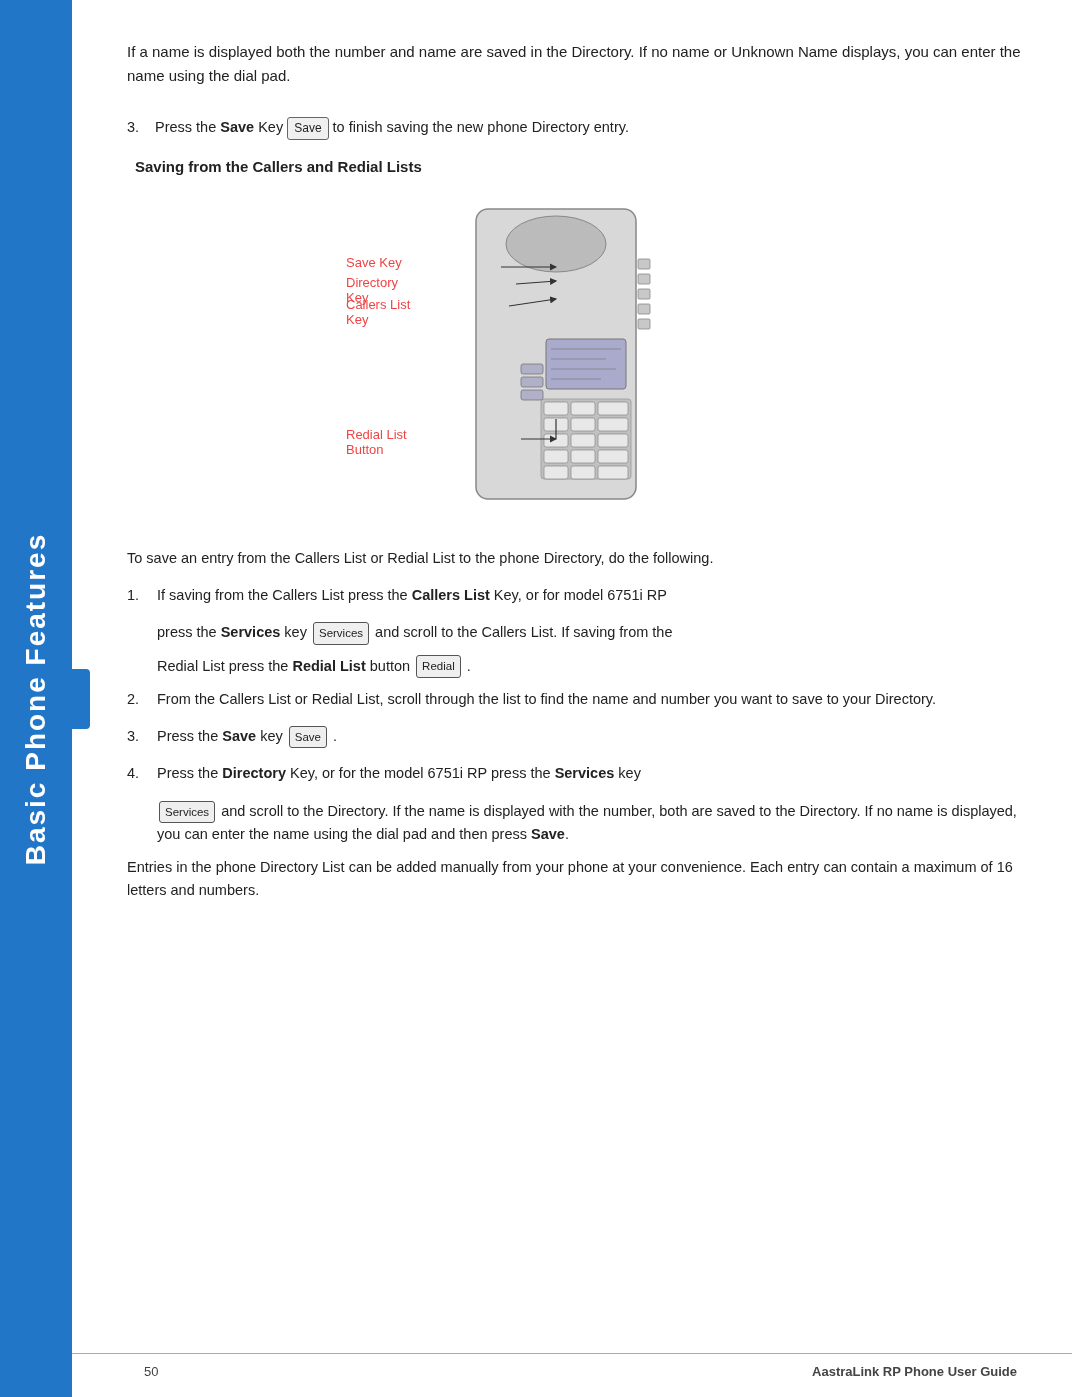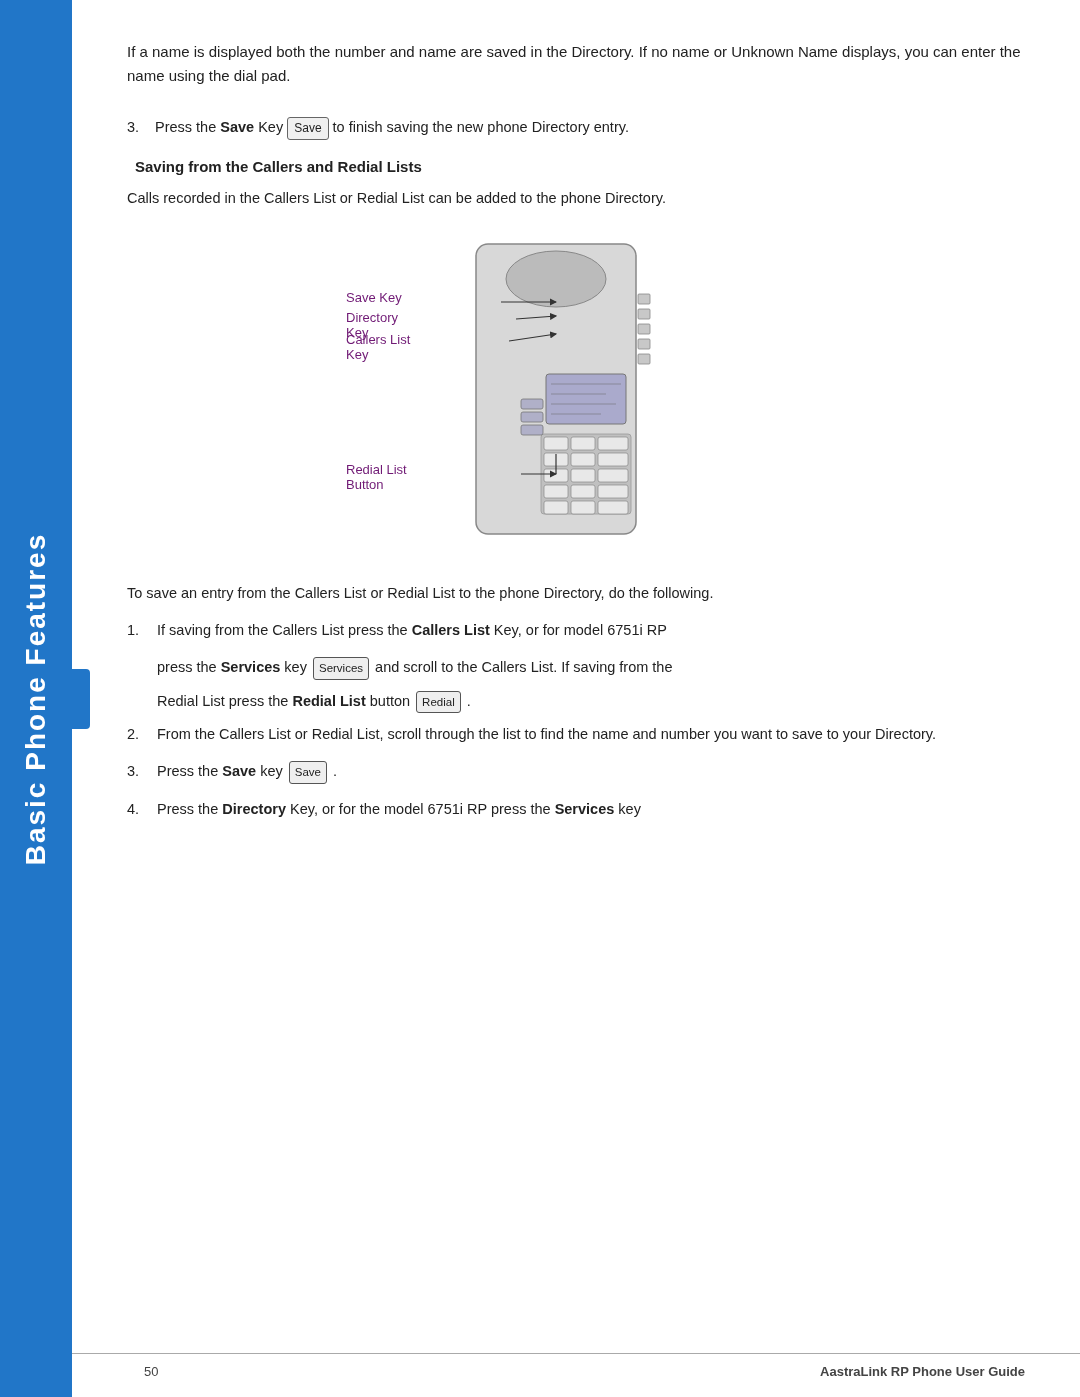--- a/index.html
+++ b/index.html
@@ -139,29 +139,29 @@
       left: 0;
       top: 0;
       width: 100%;
       height: 100%;
       pointer-events: none;
     }
 
     .diagram-label {
       position: absolute;
       font-size: 13px;
-      color: #701a75;
+      color: #ef4444;
     }
 
     
     .footer {
       position: absolute;
       bottom: 0;
       left: 0;
-      right: 0;
+      right: 8px;
       display: flex;
       justify-content: space-between;
       align-items: center;
       padding: 10px 55px 18px 72px;
       border-top: 1px solid #aaa;
       font-size: 13px;
       color: #444;
     }
 
     .footer-page {
@@ -231,21 +231,20 @@
       <span class="num">3.</span>
       <span class="content">
         Press the <strong>Save</strong> Key
         <span class="key-btn">Save</span>
         to finish saving the new phone Directory entry.
       </span>
     </div>
 
     <h2 class="section-heading">Saving from the Callers and Redial Lists</h2>
 
-    <p class="para">Calls recorded in the Callers List or Redial List can be added to the phone Directory.</p>
 
     <div class="phone-illustration">
       <div class="phone-diagram">
         <svg class="phone-svg" viewBox="0 0 460 320">
 
           <rect x="130" y="10" width="160" height="290" rx="12" ry="12" fill="#d8d8d8" stroke="#888" stroke-width="1.5"></rect>
 
           <ellipse cx="210" cy="45" rx="50" ry="28" fill="#bbb" stroke="#888" stroke-width="1"></ellipse>
 
           <rect x="200" y="140" width="80" height="50" rx="3" fill="#aac" stroke="#777" stroke-width="1"></rect>
@@ -349,24 +348,29 @@
           .
         </span>
       </div>
 
       <div class="step-row">
         <span class="step-n">4.</span>
         <span class="step-c">
           Press the <strong>Directory</strong> Key, or for the model 6751i RP press the <strong>Services</strong> key
         </span>
       </div>
+      <div class="indent-block">
+        <span class="inline-key">Services</span>
+        and scroll to the Directory. If the name is displayed with the number, both are saved to the Directory. If no name is displayed, you can enter the name using the dial pad and then press <strong>Save</strong>.
+      </div>
 
     </div>
 
 
+    <p class="para">Entries in the phone Directory List can be added manually from your phone at your convenience. Each entry can contain a maximum of 16 letters and numbers.</p>
 
     <div class="footer">
       <span class="footer-page">50</span>
       <span class="footer-title">AastraLink RP Phone User Guide</span>
     </div>
 
   </div>
 
 </div>
 

